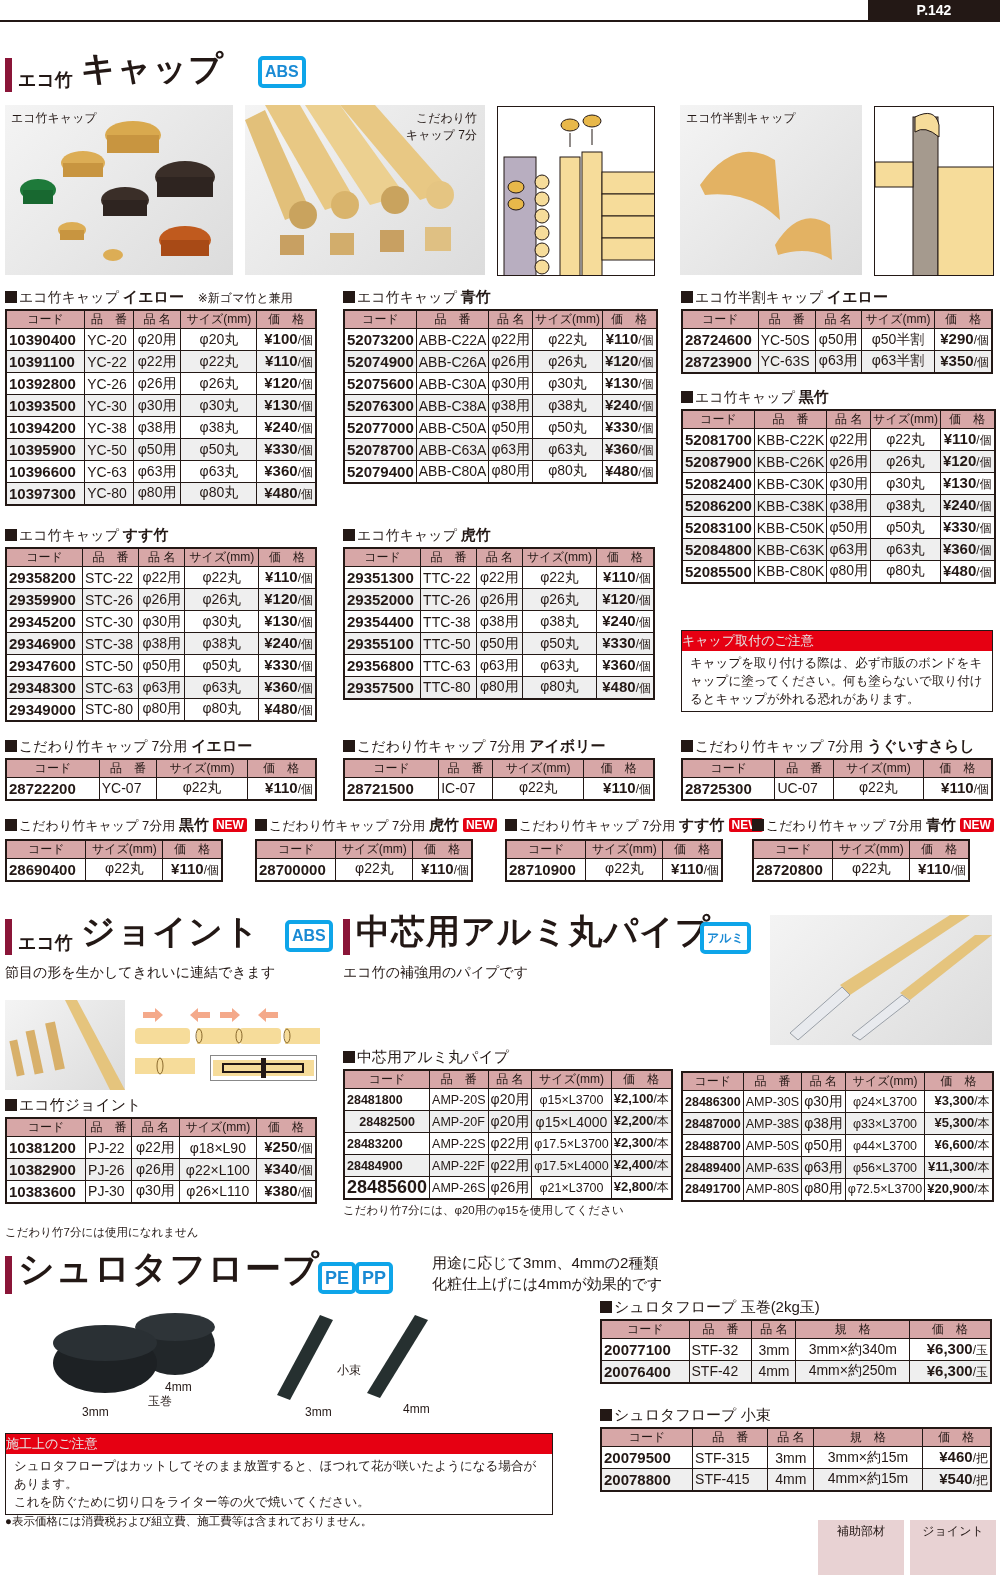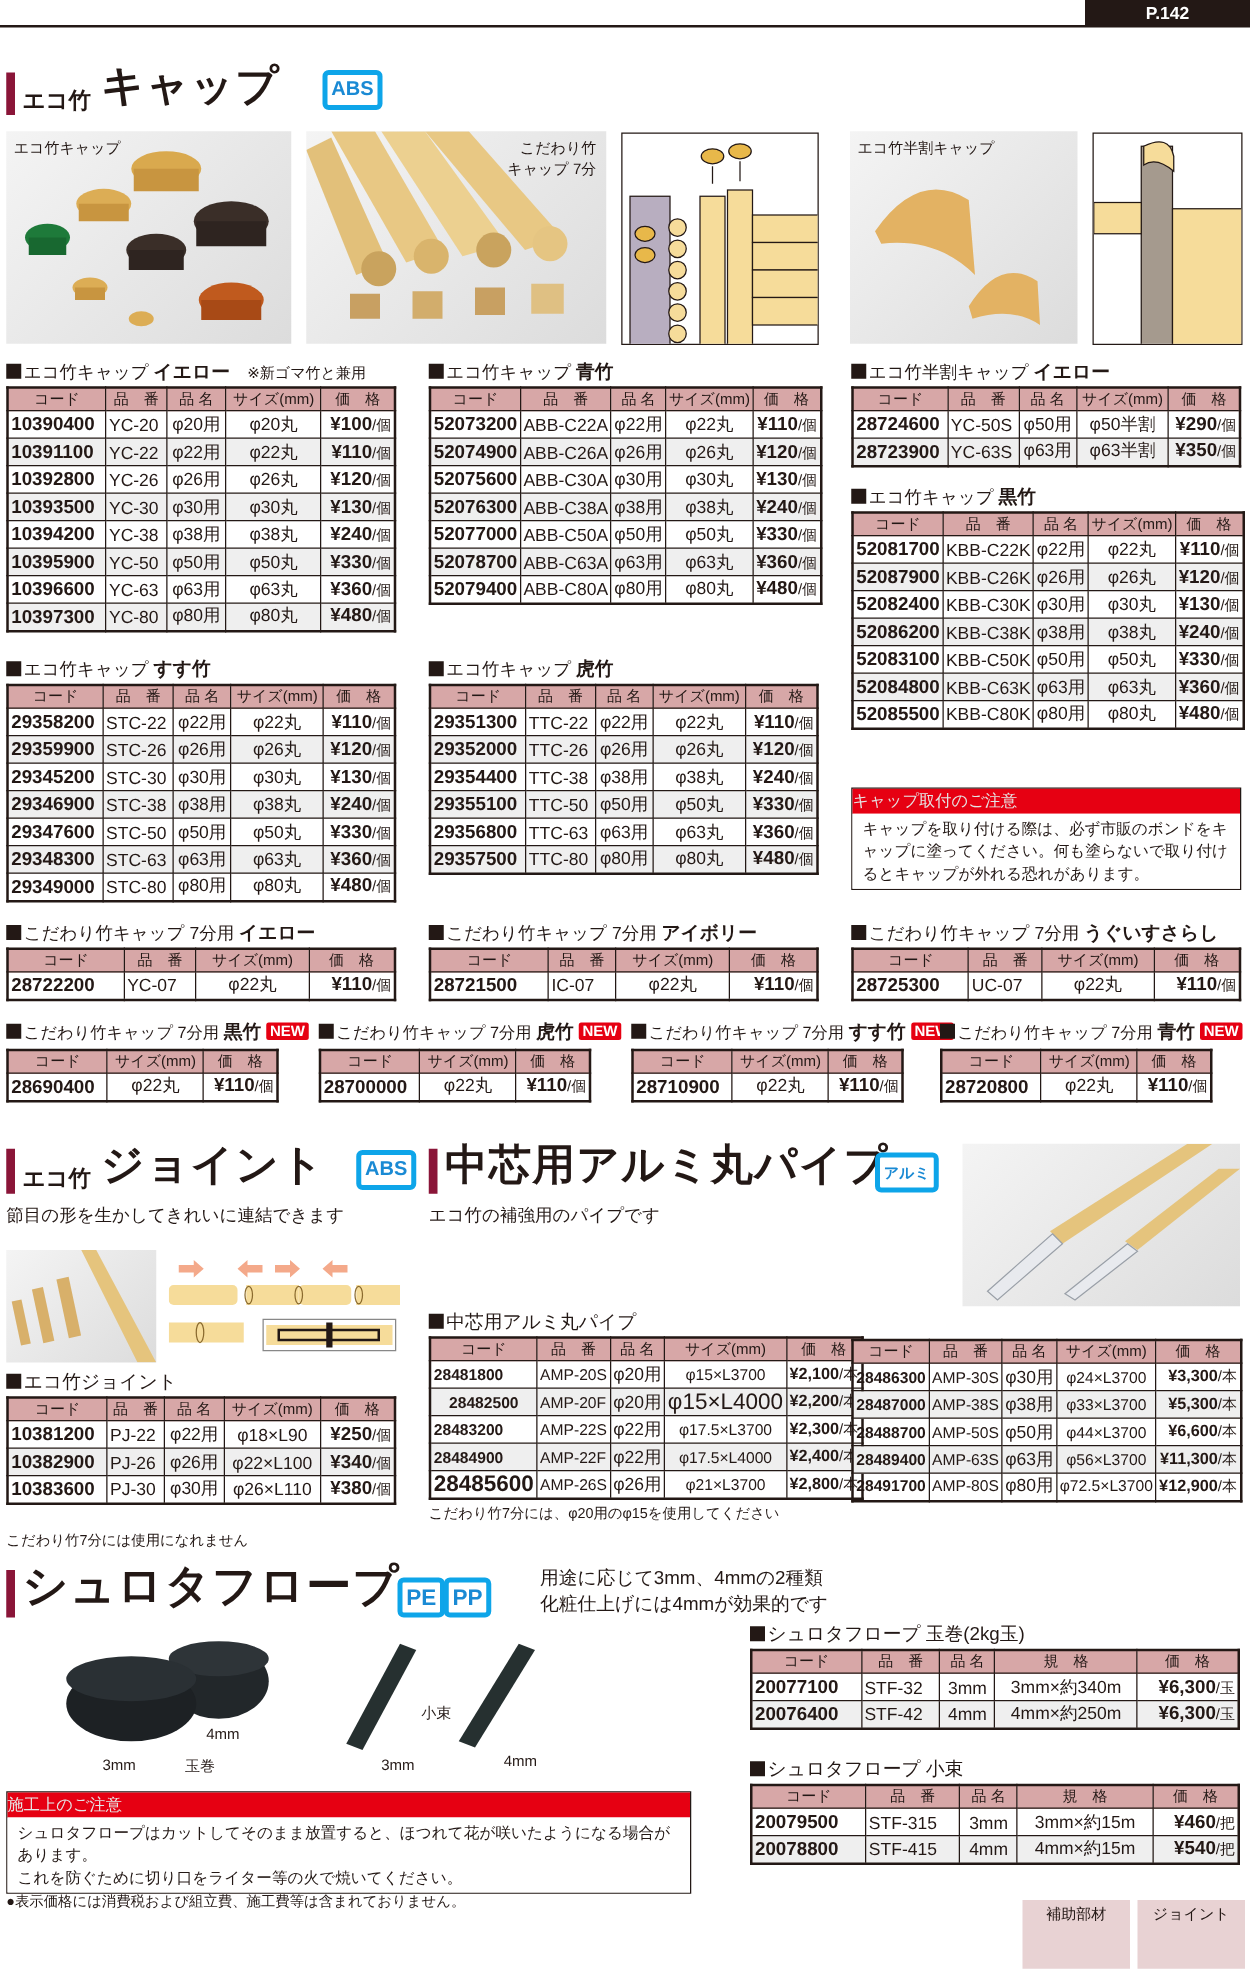--- a/index.html
+++ b/index.html
@@ -760,21 +760,21 @@
           <td class="code" style="font-size: 12.5px;">28481800</td>
           <td class="pn" style="font-size: 12.5px;">AMP-20S</td>
           <td>φ20用</td>
           <td style="font-size: 12.5px;">φ15×L3700</td>
           <td class="price" style="font-size: 13px;"><span>¥2,100</span><span class="u">/本</span></td>
         </tr>
         <tr>
           <td class="code" style="font-size: 12.5px; text-align: center;">28482500</td>
           <td class="pn" style="font-size: 12.5px;">AMP-20F</td>
           <td>φ20用</td>
-          <td style="font-size: 18px;">φ15×L4000</td>
+          <td style="font-size: 14px;">φ15×L4000</td>
           <td class="price" style="font-size: 13px;"><span>¥2,200</span><span class="u">/本</span></td>
         </tr>
         <tr>
           <td class="code" style="font-size: 12.5px;">28483200</td>
           <td class="pn" style="font-size: 12.5px;">AMP-22S</td>
           <td>φ22用</td>
           <td style="font-size: 12.5px;">φ17.5×L3700</td>
           <td class="price" style="font-size: 13px;"><span>¥2,300</span><span class="u">/本</span></td>
         </tr>
         <tr>
@@ -833,21 +833,21 @@
           <td class="pn" style="font-size: 12.5px;">AMP-63S</td>
           <td>φ63用</td>
           <td style="font-size: 12.5px;">φ56×L3700</td>
           <td class="price" style="font-size: 13px;"><span>¥11,300</span><span class="u">/本</span></td>
         </tr>
         <tr>
           <td class="code" style="font-size: 12.5px;">28491700</td>
           <td class="pn" style="font-size: 12.5px;">AMP-80S</td>
           <td>φ80用</td>
           <td style="font-size: 12.5px;">φ72.5×L3700</td>
-          <td class="price" style="font-size: 13px;"><span>¥12,900</span><span class="u">/本</span></td>
+          <td class="price" style="font-size: 13px;"><span>¥20,900</span><span class="u">/本</span></td>
         </tr>
       </tbody>
   </table>
 </div>
 
 <div class="abs sec-title" style="left:5px;top:1252px;height:42px">
   <div class="sec-bar" style="height:38px"></div>
   <span class="big" style="font-size:36px">シュロタフロープ</span>
 </div>
 <div class="abs badge" style="left:318px;top:1262px;font-size:18px">PE</div>
@@ -859,21 +859,21 @@
 
 <div class="abs" style="left:40px;top:1305px;width:200px;height:120px">
   <svg width="200" height="90">
     <ellipse cx="135" cy="40" rx="40" ry="30" fill="#22272a"></ellipse>
       <ellipse cx="135" cy="22" rx="40" ry="14" fill="#2e3438"></ellipse>
     <ellipse cx="65" cy="58" rx="52" ry="30" fill="#1d2124"></ellipse>
       <ellipse cx="65" cy="38" rx="52" ry="18" fill="#2a3034"></ellipse>
   </svg>
   <span class="photo-label" style="left:125px;top:75px">4mm</span>
   <span class="photo-label" style="left:42px;top:100px">3mm</span>
-  <span class="photo-label" style="left:108px;top:100px">玉巻</span>
+  <span class="photo-label" style="left:108px;top:88px">玉巻</span>
 </div>
 <div class="abs" style="left:265px;top:1310px;width:190px;height:115px">
   <svg width="190" height="100">
     <path d="M55 5 L68 10 L25 90 L12 85 Z" fill="#263030"></path>
     <path d="M150 5 L163 10 L115 88 L102 83 Z" fill="#263030"></path>
   </svg>
   <span class="photo-label" style="left:72px;top:52px">小束</span>
   <span class="photo-label" style="left:40px;top:95px">3mm</span>
   <span class="photo-label" style="left:138px;top:92px">4mm</span>
 </div>

